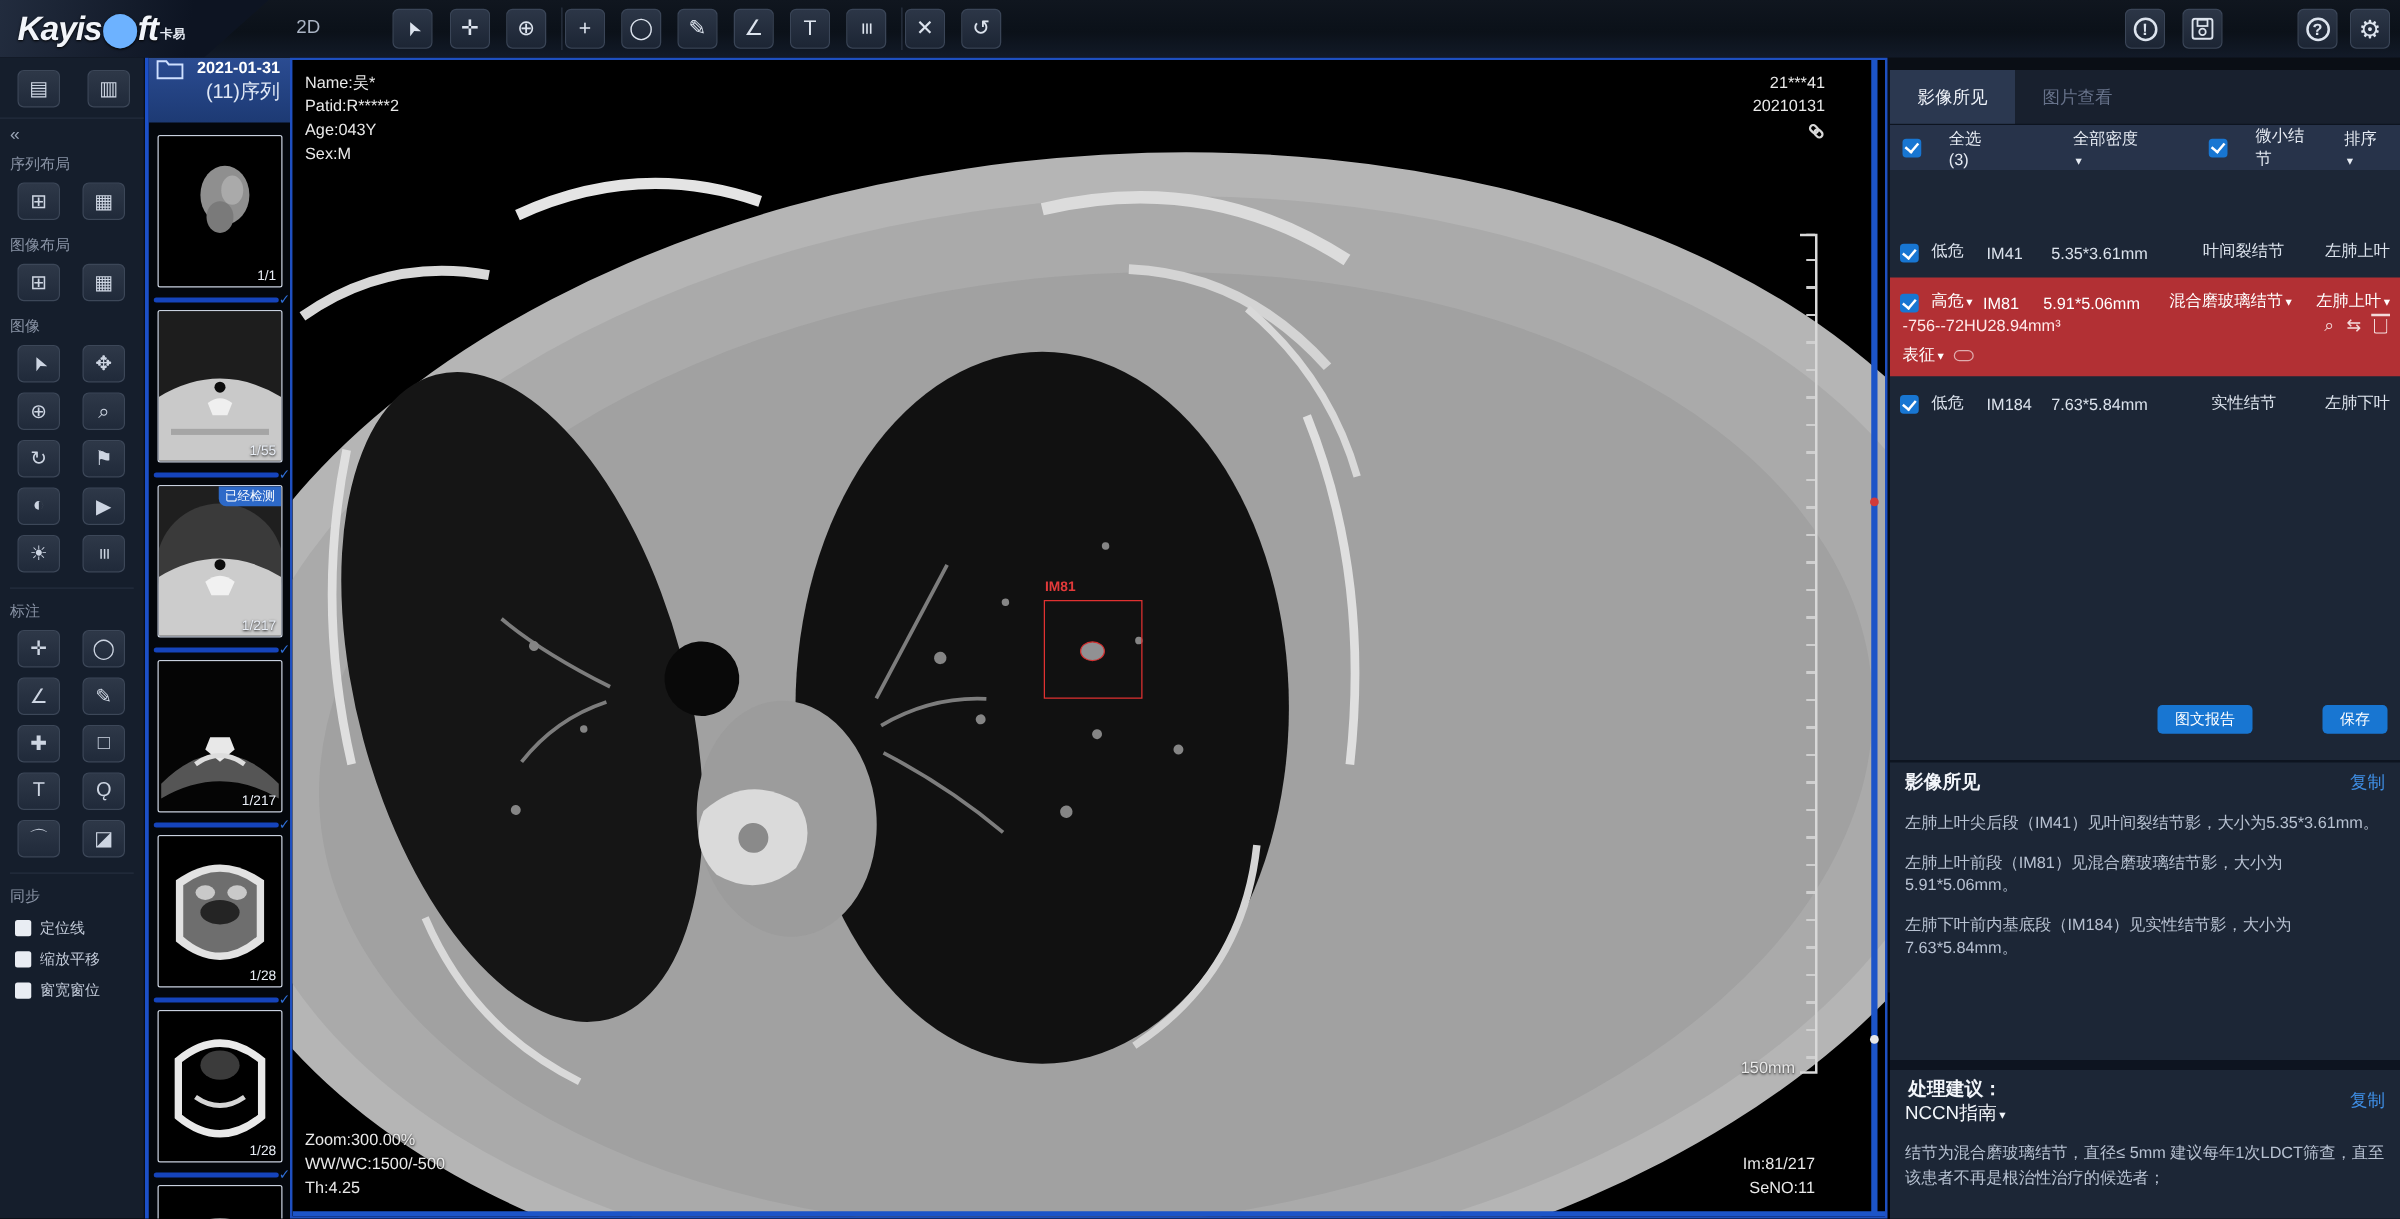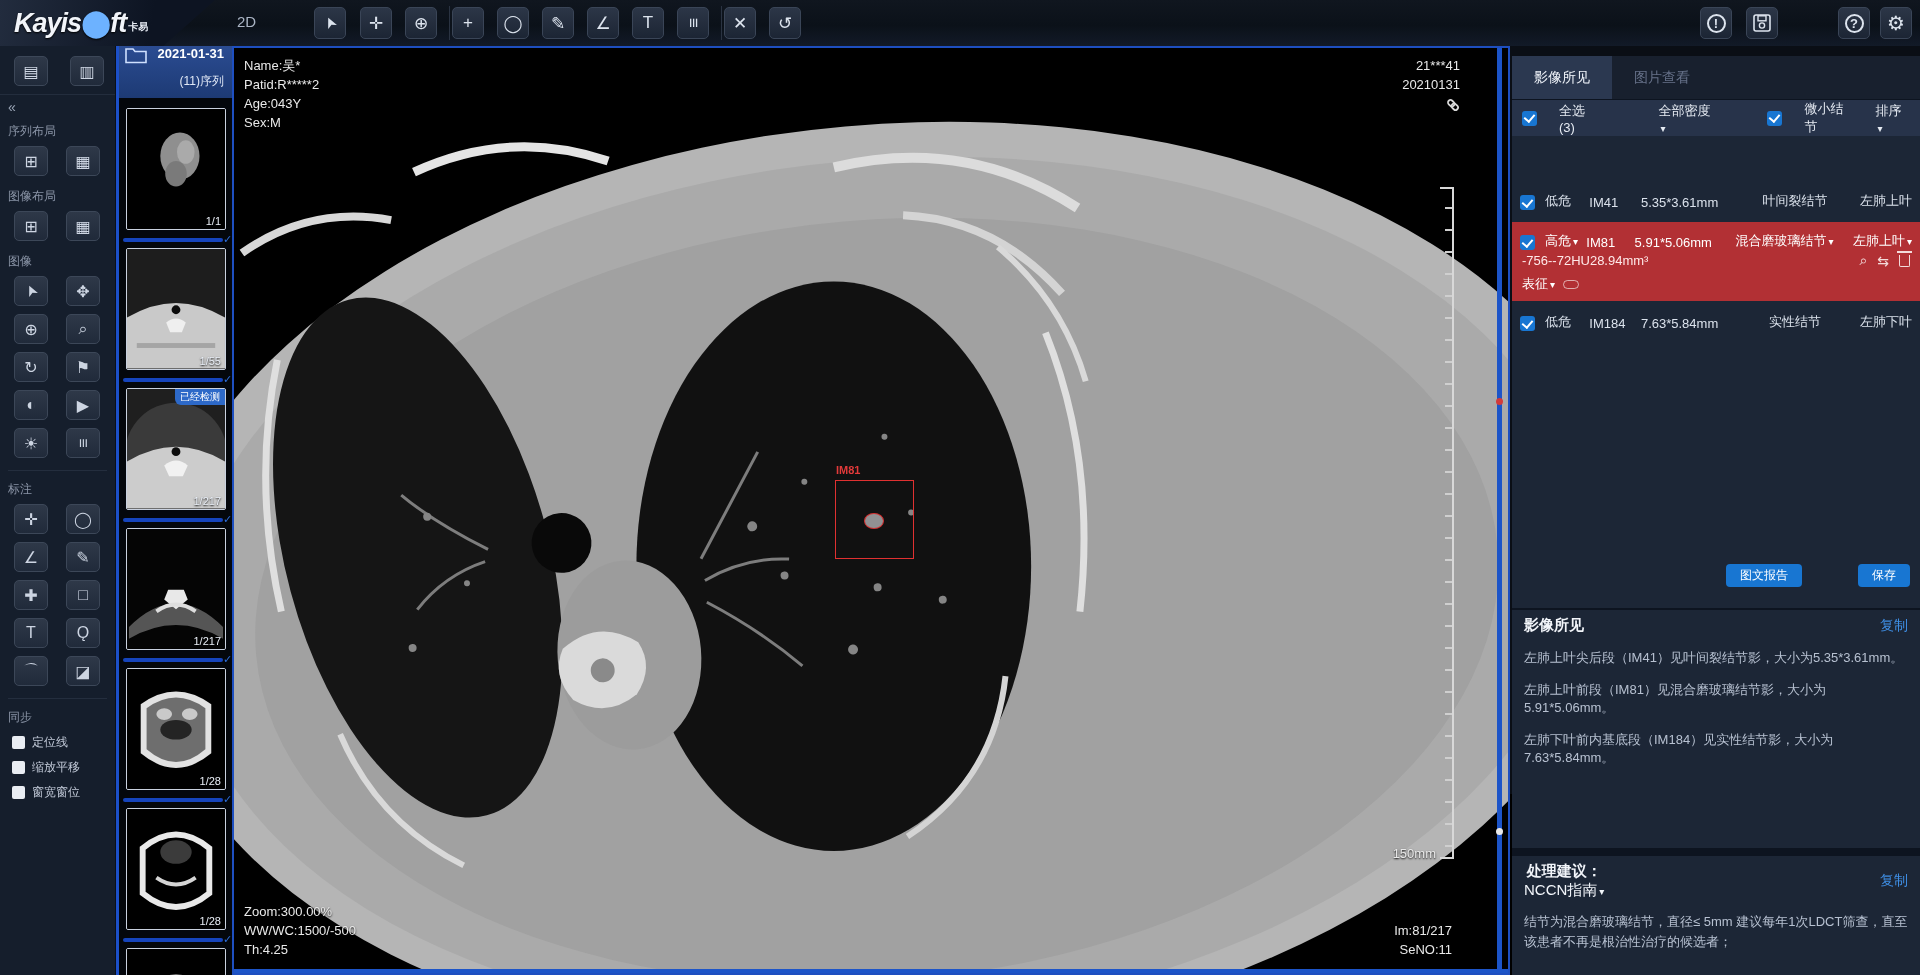--- a/index.html
+++ b/index.html
@@ -41,21 +41,21 @@
   .sync-box { width:13px; height:13px; background:#e9edf3; border-radius:2px; }
   .sync-txt { color:#c2cad8; font-size:12px; }
 
   
   .thumbcol { position:absolute; left:116px; top:46px; width:116px; height:929px;
     background:#04070c; border-left:3px solid #1c50c8; overflow:hidden; }
   .thumb-head { height:52px; background:linear-gradient(180deg,#2b4c92 0%,#1d3a74 100%);
     display:flex; padding:0 8px 0 6px; gap:6px; cursor:pointer; }
   .th-texts { flex:1; text-align:right; }
   .th-date { color:#ffffff; font-size:13px; font-weight:bold; }
-  .th-series { color:#dfe7f5; font-size:12px; margin-top:12px; }
+  .th-series { color:#dfe7f5; font-size:16px; margin-top:2px; }
   .thumb { position:absolute; left:7px; width:100px; height:122px; border:1px solid #c9d1df;
     border-radius:2px; background:#000; overflow:hidden; cursor:pointer; }
   .thumb svg { position:absolute; inset:0; }
   .th-label { position:absolute; right:4px; bottom:2px; color:#e8edf5; font-size:11px; text-shadow:0 1px 2px #000; }
   .th-badge { position:absolute; right:0; top:0; background:#2d69c8; color:#fff; font-size:10px;
     padding:1px 5px; border-radius:0 0 0 6px; }
   .th-sep { position:absolute; left:4px; width:100px; height:4px; background:#1544bc; border-radius:2px; }
   .th-check { position:absolute; left:104px; margin-top:-5px; color:#2f6fd8; font-size:11px; font-weight:bold; }
 
   

